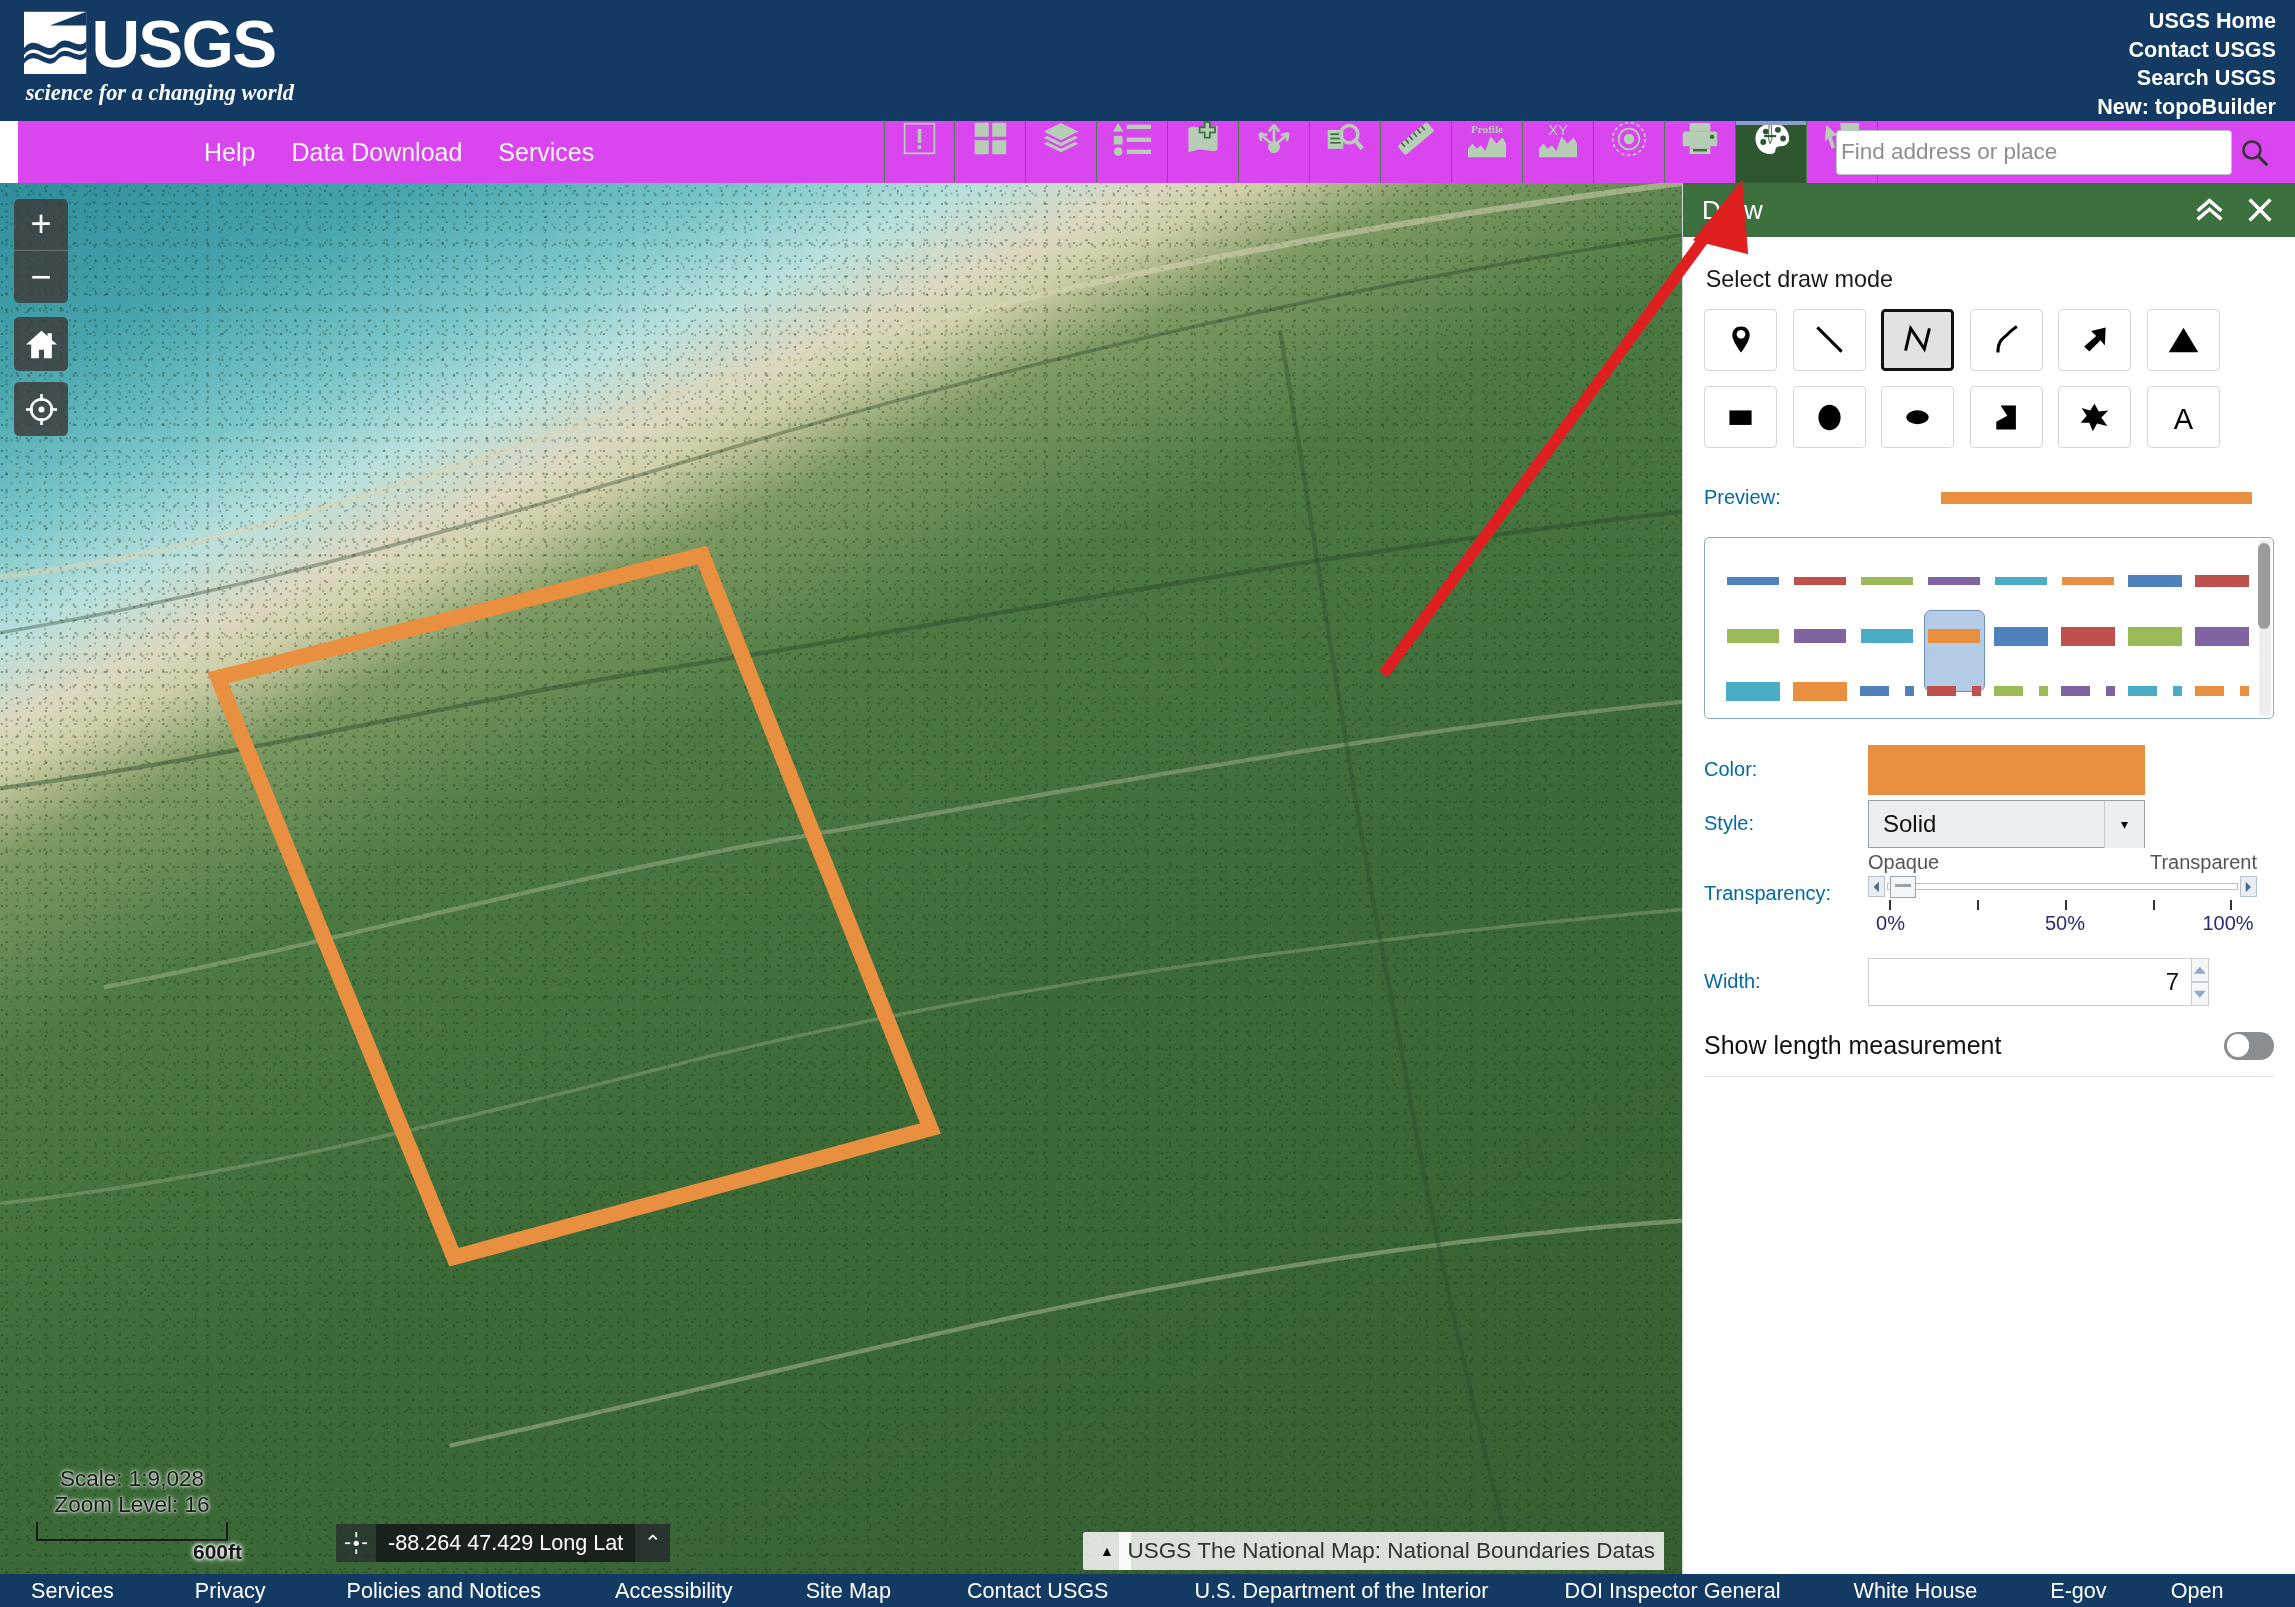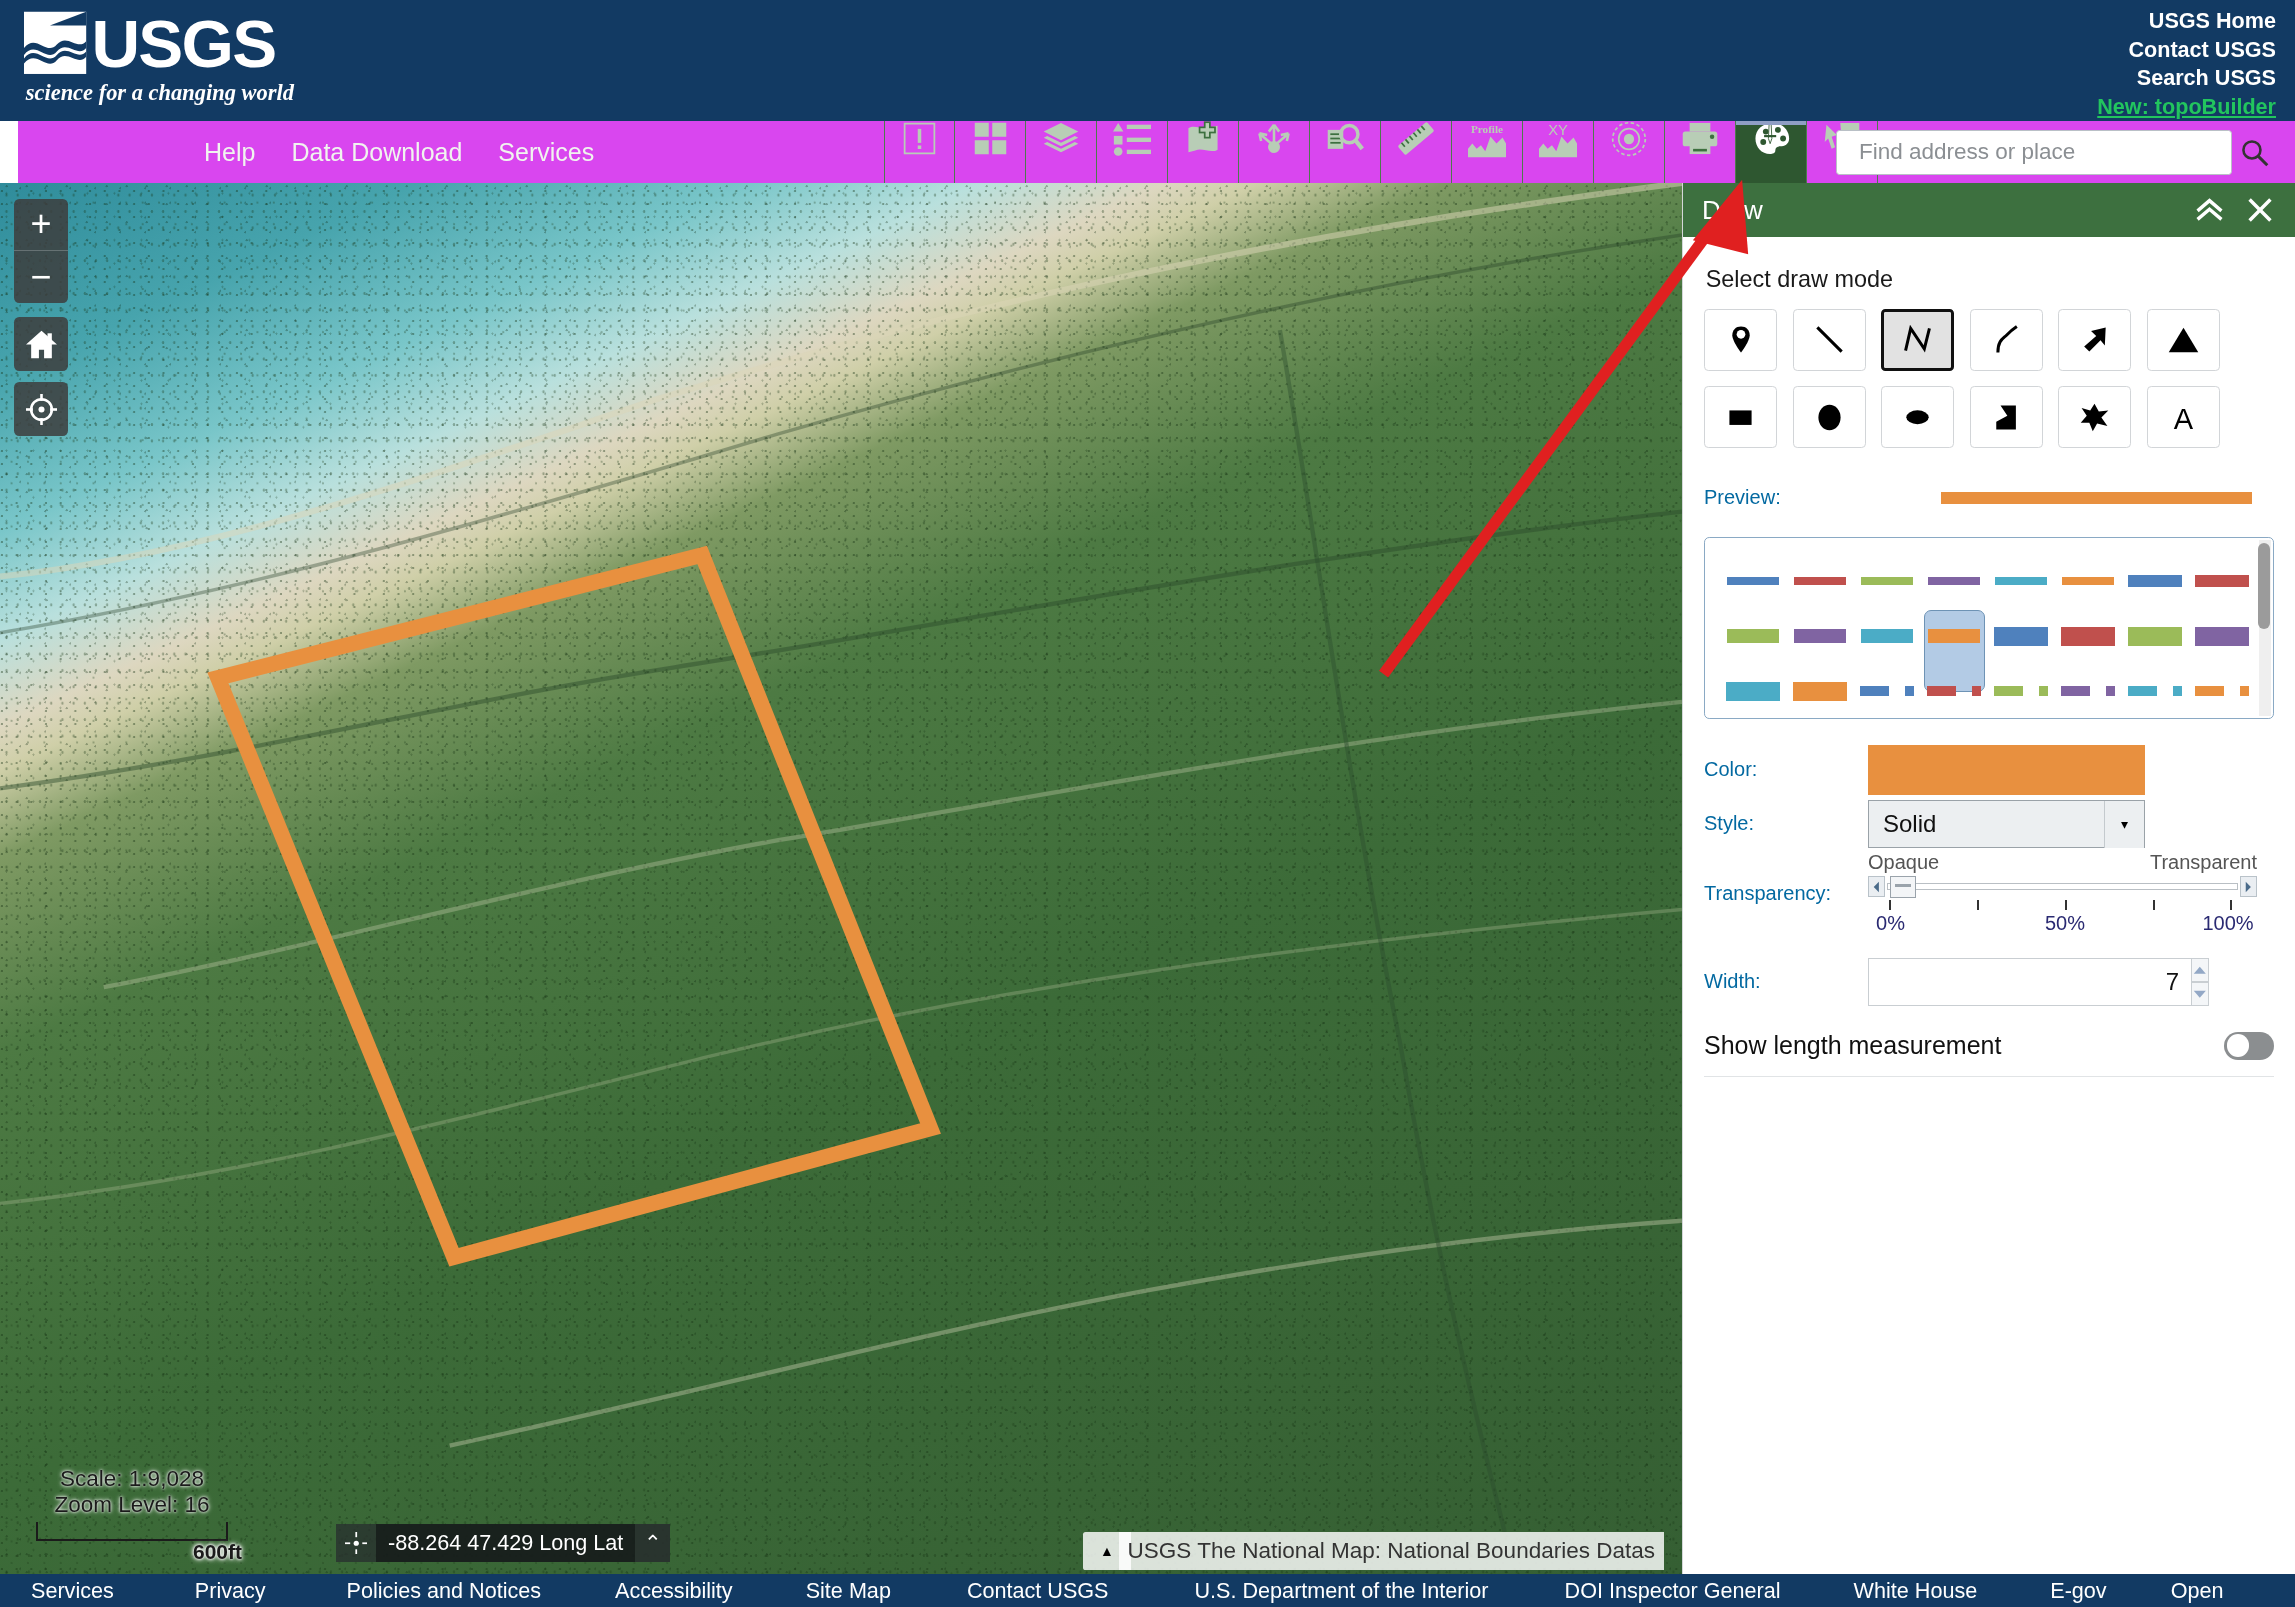--- a/index.html
+++ b/index.html
@@ -26,21 +26,21 @@
     font-style: italic; font-weight: bold; font-size: 26px; fill: #ffffff;
   }
   #header-links {
     position: absolute; right: 19px; top: 7px;
     text-align: right; line-height: 1.32;
   }
   #header-links a {
     display: block; color: #ffffff; font-weight: bold; font-size: 21.6px;
     text-decoration: none; white-space: nowrap;
   }
-  #header-links a.accent { color: #22c55e; text-decoration: underline; }
+  #header-links a.accent { color: #ffffff; }
 
   
   #toolbar {
     position: absolute; left: 18px; top: 121px; width: 2295px; height: 62px;
     background: #d946ef;
     display: flex; align-items: center;
   }
   #toolbar-menu { display: flex; align-items: center; margin-left: 186px; gap: 36px; }
   #toolbar-menu .menu-item {
     color: #f1f4ef; font-size: 25px; white-space: nowrap; cursor: pointer;
@@ -62,21 +62,21 @@
     content:''; position:absolute; left:0; right:0; top:0; height:4.3px; background:#8f9ec4;
   }
   .ti { fill: #b8cdb6; }
   .tool-btn.active .ti { fill: #ffffff; }
   #search-wrap {
     position: absolute; left: 1836px; top: 121px;
     width: 441px; height: 62px; display: flex; align-items: center;
   }
   #search-input {
     width: 396px; height: 45px; border: 0.9px solid #b9c0c6; border-radius: 3.5px;
-    background: #ffffff; font-size: 22.5px; color: #3b82f6; padding: 0 22px;
+    background: #ffffff; font-size: 22.5px; color: #3b82f6; padding: 0 4px;
     font-family: "Liberation Sans", sans-serif; outline: none;
   }
   #search-input::placeholder { color: #8b8f93; }
   #search-go { width: 45px; height: 45px; display:flex; align-items:center; justify-content:center; cursor:pointer; }
 
   
   #map {
     position: absolute; left: 0; top: 183px; width: 1682px; height: 1391px;
     overflow: hidden;
     background: linear-gradient(155deg,#2f8c9b 0%, #47a4ad 9%, #79c6c9 16%, #b9e0dd 21%, #ddd7c0 25%, #cfcfa8 27%, #7f9a63 31%, #4d7a43 40%, #3c6b38 60%, #355f33 100%);

